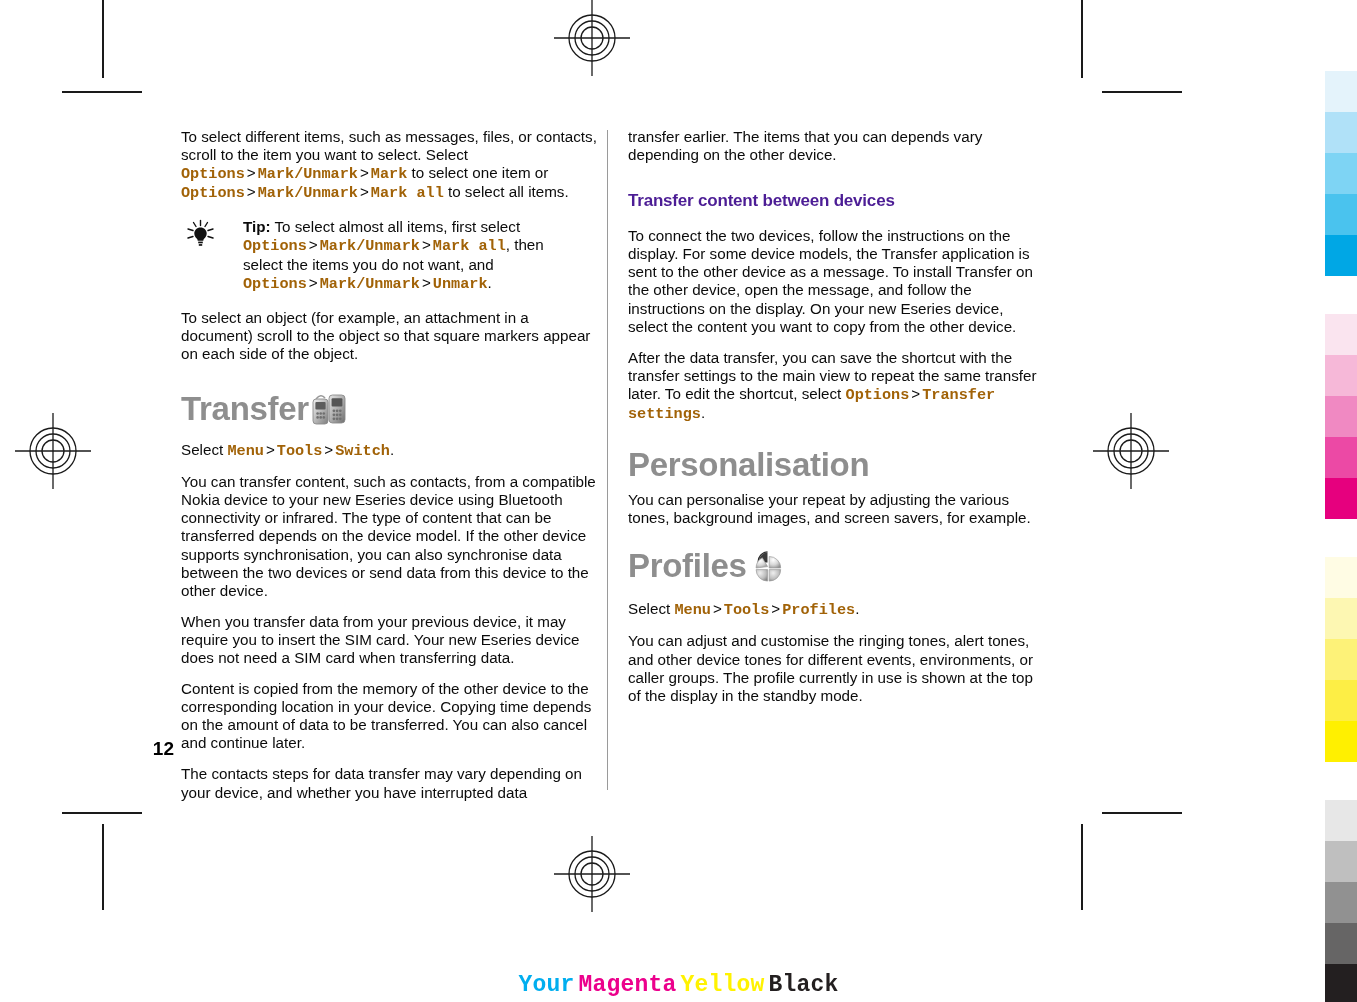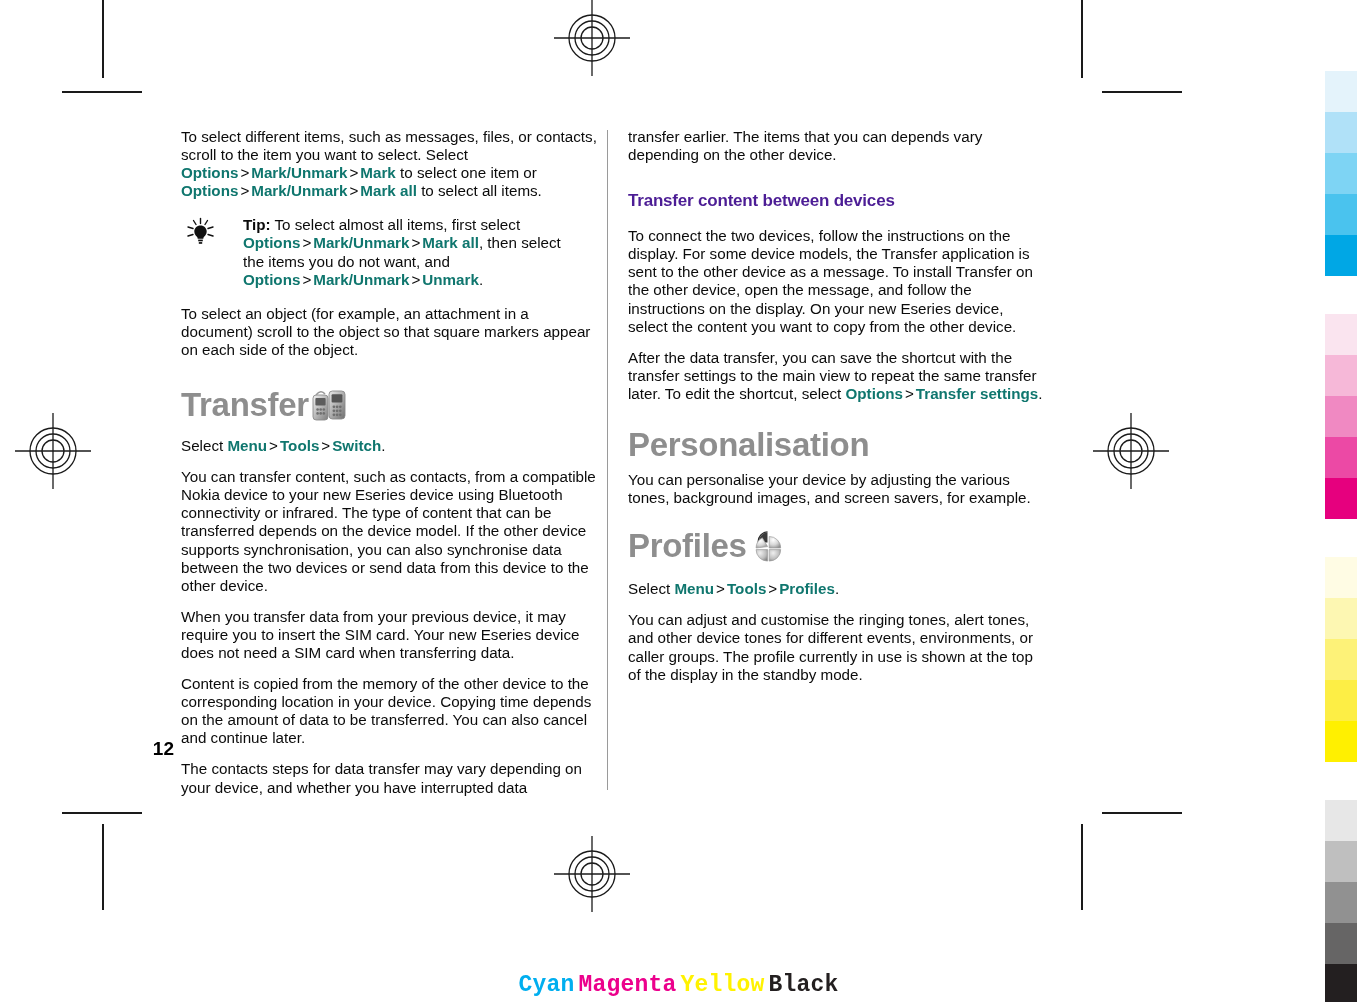--- a/index.html
+++ b/index.html
@@ -69,22 +69,23 @@
   p.body {
     margin: 0 0 13px 0;
     font-size: 15.2px;
     line-height: 18.1px;
     color: #0b0b0b;
     text-align: left;
   }
   p.body.tight { margin-bottom: 0; }
 
   .ui {
-    color: #0f766e;
-    font-weight: bold;
+    color: #a16207;
+    font-weight: bold;
+    font-family: Liberation Mono, monospace;
   }
   .gt {
     color: #0b0b0b;
     font-weight: normal;
     padding: 0 2px;
   }
 
   h1.h-chapter {
     margin: 28px 0 9px 0;
     font-size: 33px;
@@ -303,21 +304,21 @@
     <p class="body">transfer earlier. The items that you can depends vary depending on the other device.</p>
 
     <h2 class="h-section">Transfer content between devices</h2>
 
     <p class="body">To connect the two devices, follow the instructions on the display. For some device models, the Transfer application is sent to the other device as a message. To install Transfer on the other device, open the message, and follow the instructions on the display. On your new Eseries device, select the content you want to copy from the other device.</p>
 
     <p class="body"><span>After the data transfer, you can save the shortcut with the transfer settings to the main view to repeat the same transfer later. To edit the shortcut, select </span><span class="ui">Options</span><span class="gt">&gt;</span><span class="ui">Transfer settings</span><span>.</span></p>
 
     <h1 class="h-chapter" style="margin-top:24px;">Personalisation</h1>
 
-    <p class="body">You can personalise your device by adjusting the various tones, background images, and screen savers, for example.</p>
+    <p class="body">You can personalise your repeat by adjusting the various tones, background images, and screen savers, for example.</p>
 
     <h1 class="h-chapter" style="margin-top:20px;"><span>Profiles</span><span class="h-inline-icon" style="vertical-align:-8px;">
       <svg width="42" height="38" viewBox="0 0 42 38">
         <defs>
           <radialGradient id="pgL" cx="0.35" cy="0.3" r="0.8">
             <stop offset="0" stop-color="#ffffff"></stop>
             <stop offset="0.55" stop-color="#d6d6d6"></stop>
             <stop offset="1" stop-color="#8f8f8f"></stop>
           </radialGradient>
           <radialGradient id="pgD" cx="0.35" cy="0.3" r="0.85">
@@ -372,15 +373,15 @@
       <div class="cal-gap"></div>
       <div class="cal-group">
         <div class="cal-swatch" style="background: rgb(231, 231, 231);"></div>
         <div class="cal-swatch" style="background: rgb(191, 191, 191);"></div>
         <div class="cal-swatch" style="background: rgb(145, 145, 145);"></div>
         <div class="cal-swatch" style="background: rgb(102, 101, 101);"></div>
         <div class="cal-swatch" style="background: rgb(35, 31, 32);"></div>
       </div>
     </div>
 
-  <div class="cmyk-footer" id="cmyk-footer"><span style="color: rgb(0, 174, 239);">Cyan</span><span style="color: rgb(236, 0, 140);">Magenta</span><span style="color: rgb(255, 242, 0); text-align: right;">Yellow</span><span style="color: rgb(35, 31, 32);">Black</span></div>
+  <div class="cmyk-footer" id="cmyk-footer"><span style="color: rgb(0, 174, 239);">Your</span><span style="color: rgb(236, 0, 140);">Magenta</span><span style="color: rgb(255, 242, 0); text-align: right;">Yellow</span><span style="color: rgb(35, 31, 32);">Black</span></div>
 
 </div>
 
 </body></html>

